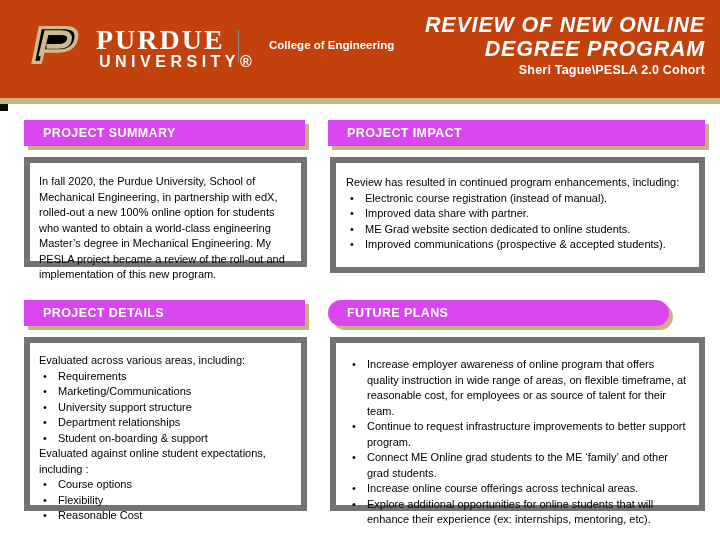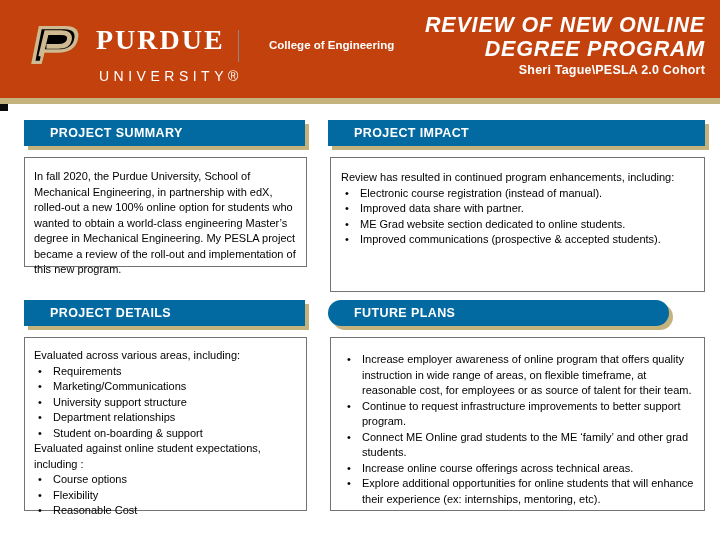--- a/index.html
+++ b/index.html
@@ -10,50 +10,50 @@
   
   .header{position:absolute;left:0;top:0;width:720px;height:98px;background:#c2410c;}
   .gold-strip{position:absolute;left:0;top:98px;width:720px;height:6px;background:#C5B37D;}
   .notch{position:absolute;left:0;top:104px;width:8px;height:7px;background:#0b0b0b;}
   .plogo{position:absolute;left:27px;top:24px;}
   .wordmark{
     position:absolute;left:96px;top:24px;color:#fff;
     font-family:"Liberation Serif",serif;font-weight:bold;font-size:28px;letter-spacing:2px;
   }
   .university{
-    position:absolute;left:99px;top:68px;color:#fff;
-    font-size:14px;font-weight:normal;letter-spacing:4.5px;
+    position:absolute;left:99px;top:53px;color:#fff;
+    font-size:16px;font-weight:bold;letter-spacing:4.5px;
   }
   .hdr-divider{position:absolute;left:238px;top:30px;width:1px;height:32px;background:#8a8a8a;}
   .college{position:absolute;left:249px;top:39px;color:#fff;font-size:11.5px;font-weight:bold;margin-left:20px;}
   .deck-title{
     position:absolute;right:15px;top:13px;text-align:right;color:#fff;
     font-size:21.5px;line-height:24px;font-weight:bold;letter-spacing:0.8px;font-style:italic;
   }
   .deck-subtitle{
     position:absolute;right:15px;top:63px;text-align:right;color:#fff;
     font-size:12.5px;font-weight:bold;letter-spacing:0.2px;
   }
   
   .bar{
-    position:absolute;height:26px;background:#0369a1;color:#fff;
+    position:absolute;height:26px;background:#d946ef;color:#fff;
     font-size:12.5px;font-weight:bold;letter-spacing:0.4px;line-height:26px;
-    padding-left:26px;box-sizing:border-box;
+    padding-left:19px;box-sizing:border-box;
     box-shadow:4px 4px 0 #C5B37D;
   }
   .bar-summary{left:24px;top:120px;width:281px;}
   .bar-impact {left:328px;top:120px;width:377px;}
   .bar-details{left:24px;top:300px;width:281px;}
   .bar-future {left:328px;top:300px;width:341px;border-radius:13px;}
   .box{
-    position:absolute;background:#fff;border:1px solid #737373;box-sizing:border-box;
+    position:absolute;background:#fff;border:6px solid #737373;box-sizing:border-box;
     font-size:11px;line-height:15.5px;color:#000;
   }
   .box-summary{left:24px;top:157px;width:283px;height:110px;padding:11px 10px 0 9px;}
-  .box-impact {left:330px;top:157px;width:375px;height:135px;padding:12px 10px 0 10px;}
+  .box-impact {left:330px;top:157px;width:375px;height:116px;padding:12px 10px 0 10px;}
   .box-details{left:24px;top:337px;width:283px;height:174px;padding:10px 8px 0 9px;}
   .box-future {left:330px;top:337px;width:375px;height:174px;padding:14px 10px 0 12px;}
   .box p{margin:0;}
   ul.bullets{margin:0;padding:0;list-style:none;}
   ul.bullets li{position:relative;padding-left:19px;margin:0;}
   ul.bullets li::before{content:"\2022";position:absolute;left:4px;}
 </style>
 </head>
 <body>
 

